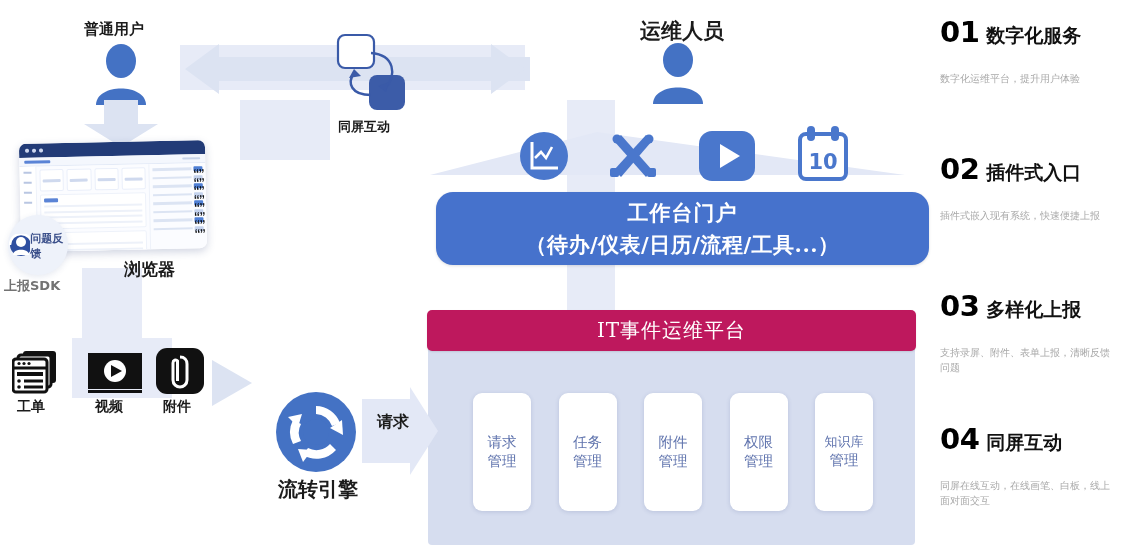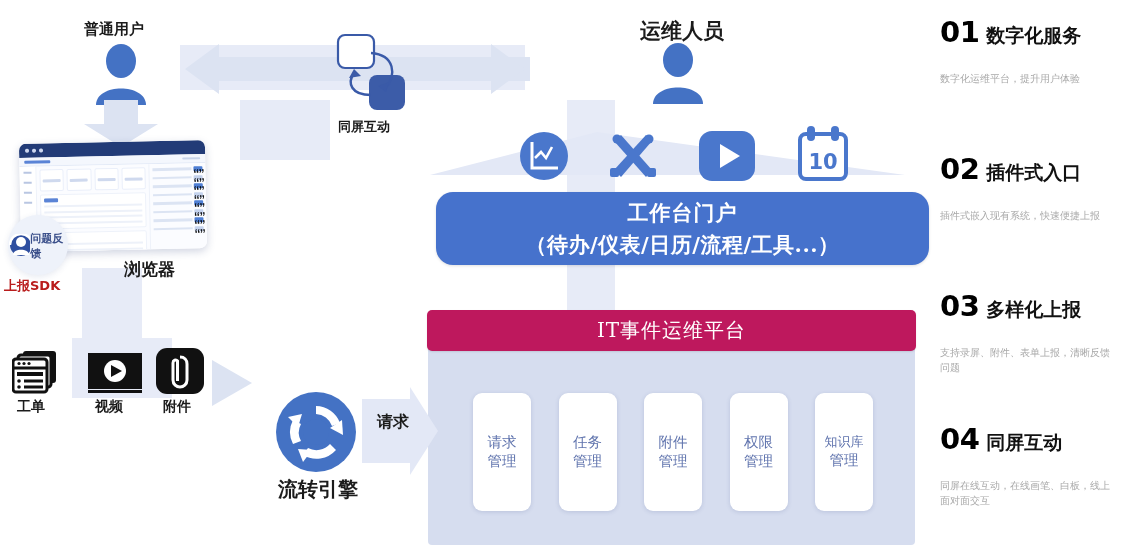--- a/index.html
+++ b/index.html
@@ -96,21 +96,21 @@
     width:60px;height:60px;border-radius:50%;background:#eef2fa;
     display:flex;flex-direction:row;align-items:center;justify-content:center;
     box-shadow:0 2px 6px rgba(60,80,140,.12);
   }
   .fb-txt{font-family:"DejaVu Serif","Liberation Serif",serif;font-size:11px;color:#3a4f8a;margin-top:1px;font-weight:bold;}
 
   
   .glyph{width:48px;height:48px;}
   .sdk-label{
     font-family:"DejaVu Sans","Liberation Sans",sans-serif;
-    font-size:13px;font-weight:bold;color:#b91c1c;white-space:nowrap;
+    font-size:13px;font-weight:bold;color:#737373;white-space:nowrap;
   }
 </style>
 </head>
 <body>
 
 <div id="stage">
 
   <svg class="abs nosel" style="left:0;top:0;" width="1125" height="551">
 
     <rect x="567" y="100" width="48" height="210" fill="#E7EBF7"></rect>

